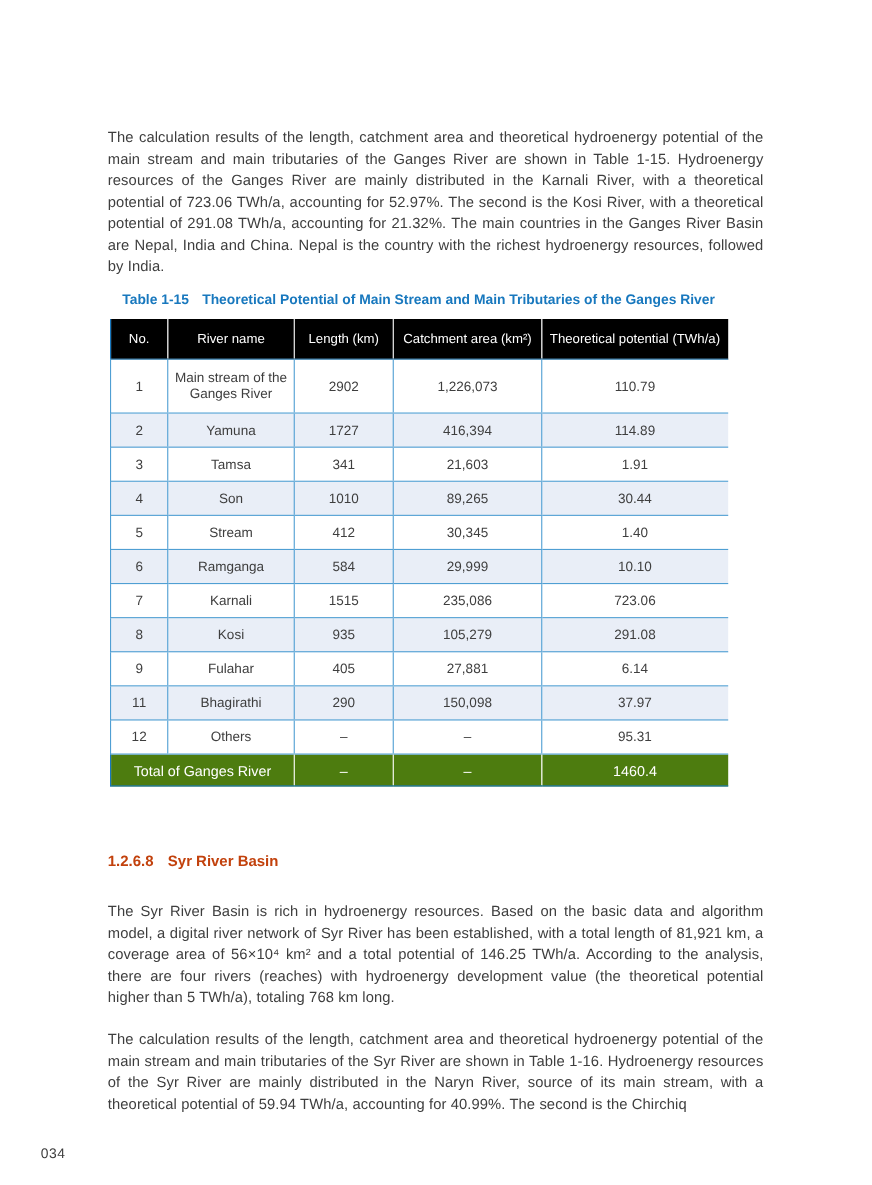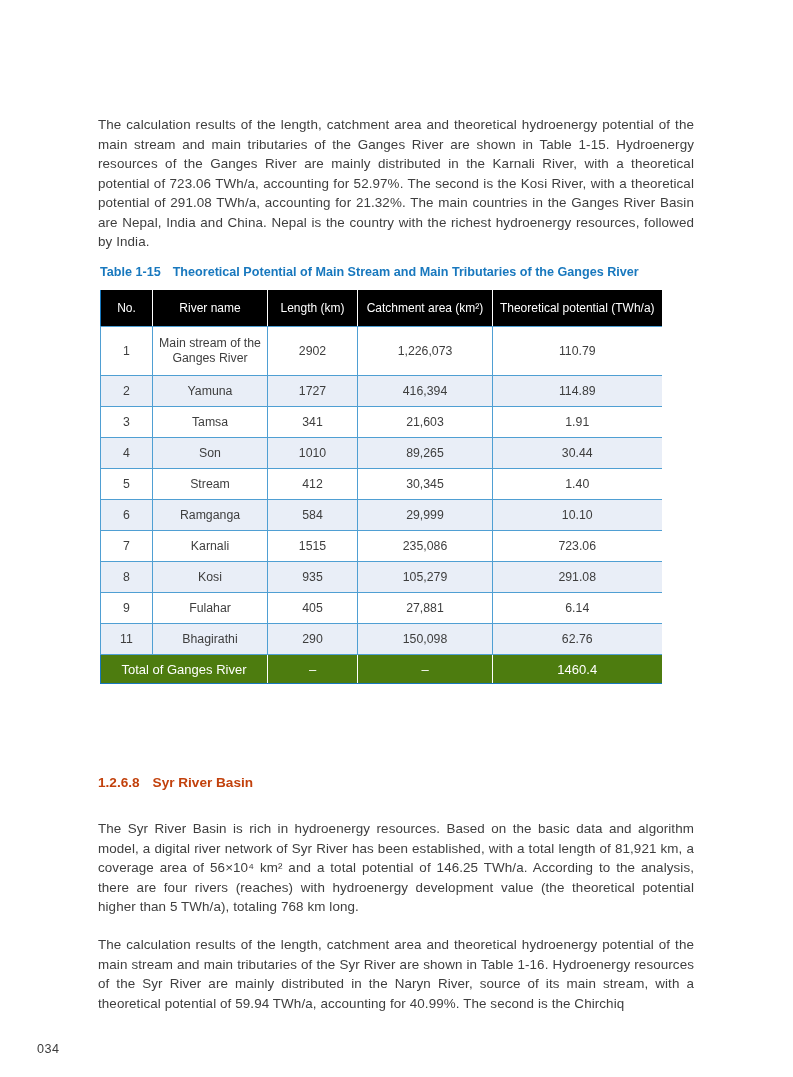--- a/index.html
+++ b/index.html
@@ -23,20 +23,21 @@
   }
   #para1 { top: 102px; }
   #para2 { top: 806px; }
   #para3 { top: 922px; }
 
   .table-title {
     position: absolute;
     top: 265px;
     left: 100px;
     width: 561px;
+    text-align: center;
     color: #1878be;
     font-weight: bold;
     font-size: 12.6px;
     white-space: nowrap;
   }
   .table-title .title-text { margin-left: 12px; }
 
   table.river-table {
     position: absolute;
     top: 290px;
@@ -196,21 +197,28 @@
           <td>Fulahar</td>
           <td>405</td>
           <td>27,881</td>
           <td>6.14</td>
         </tr>
         <tr>
           <td>11</td>
           <td>Bhagirathi</td>
           <td>290</td>
           <td>150,098</td>
-          <td>62.76</td>
+          <td>37.97</td>
+        </tr>
+        <tr>
+          <td>12</td>
+          <td>Others</td>
+          <td>–</td>
+          <td>–</td>
+          <td>95.31</td>
         </tr>
       </tbody>
     <tfoot>
       <tr>
           <td colspan="2">Total of Ganges River</td>
           <td>–</td>
           <td>–</td>
           <td>1460.4</td>
         </tr>
     </tfoot>

